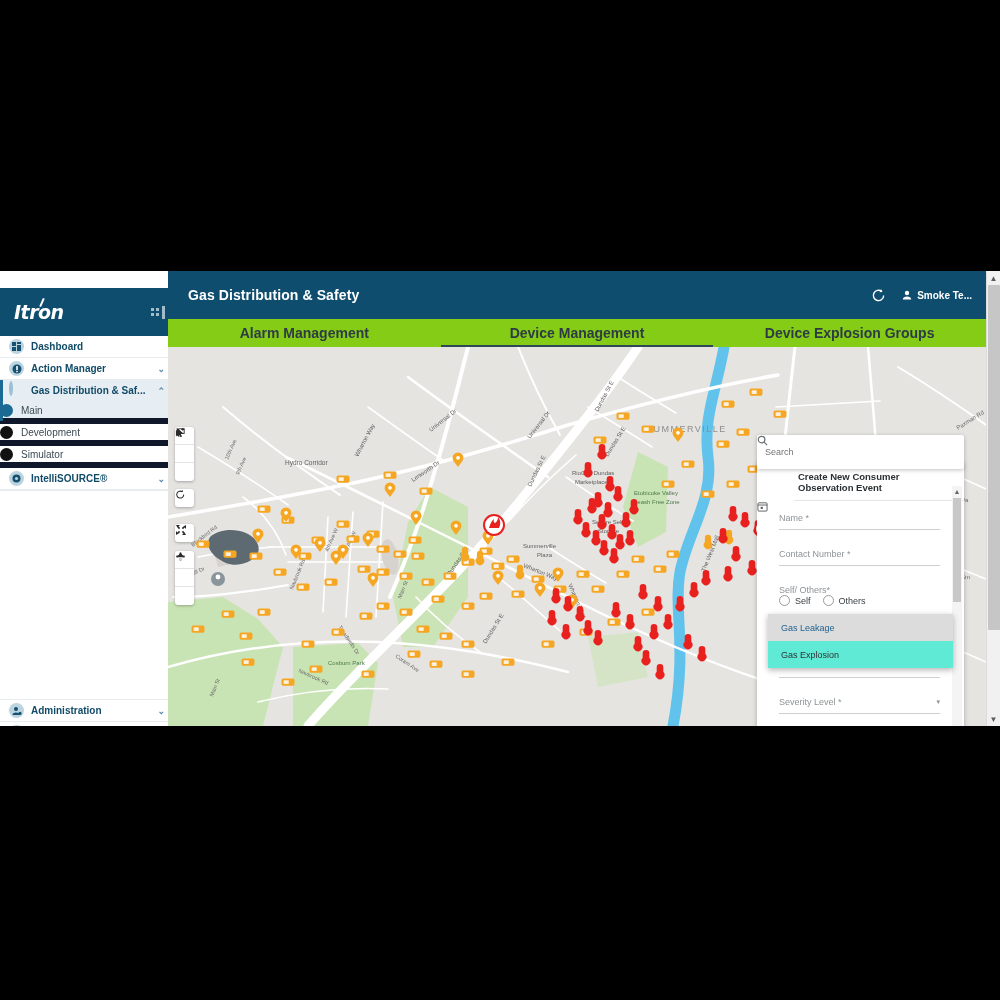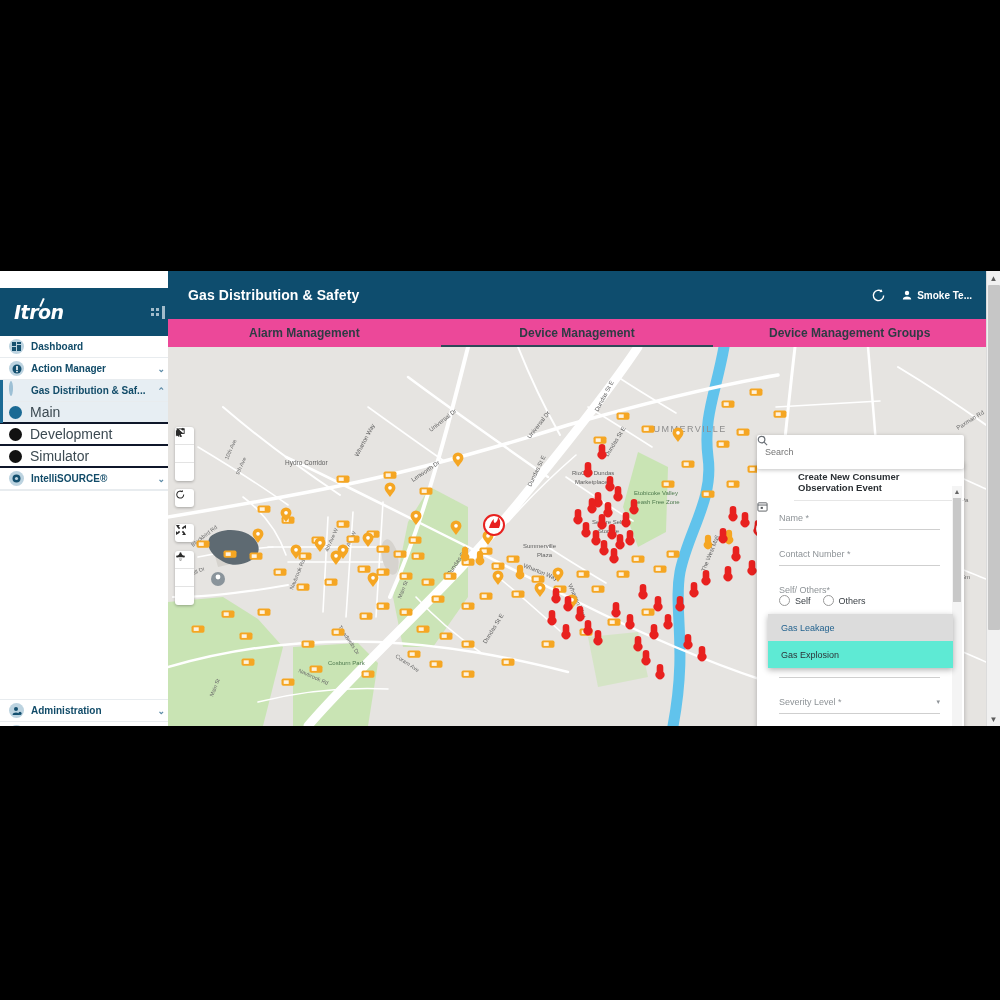--- a/index.html
+++ b/index.html
@@ -56,23 +56,23 @@
   }
   .nav-item .ic { width: 15px; height: 15px; margin-right: 7px; flex: 0 0 15px; position: relative; }
   .nav-item .lbl { flex: 1; overflow: hidden; text-overflow: ellipsis; }
   .chev { font-size: 9px; color: #5a89a6; margin-left: 4px; }
   .nav-item.sel { background: #e7eef3; }
   .nav-item.sel::before {
     content: ""; position: absolute; left: 0; top: 0; bottom: 0; width: 3px; background: #1b6a94;
   }
   .nav-sub {
     display: flex; align-items: center;
-    height: 22px; padding-left: 9px;
-    font-size: 14px; color: #3c4a52; cursor: pointer;
-    border-bottom: 2px solid #0f172a;
+    height: 22px; 
+    font-size: 10px; color: #3c4a52; cursor: pointer;
+    border-bottom: 6px solid #0f172a;
   }
   .nav-sub .dot { width: 13px; height: 13px; border-radius: 50%; background: #111; margin-right: 8px; flex:0 0 13px;}
   .nav-sub.active { background: #e7eef3; color: #3c4a52; }
   .nav-sub.active .dot { background: #1b6a94; }
   .nav-sub.active::before {
     content: ""; position: absolute; left: 0; width: 3px; height: 22px; background: #1b6a94;
   }
   .nav-spacer { flex: 1; background: #fff; border-bottom: 1px solid #e8ecef;}
   .nav-bottom .nav-item { border-top: 1px solid #e8ecef; border-bottom: none; }
 
@@ -93,23 +93,23 @@
     height: 48px; background: #0e4d6e;
     display: flex; align-items: center; padding: 0 14px 0 20px;
     color: #fff;
   }
   .topbar h1 { font-size: 14px; font-weight: bold; letter-spacing: .1px; flex: 1; }
   .top-actions { display: flex; align-items: center; gap: 16px; }
   .refresh-btn { cursor: pointer; display: flex; align-items: center; }
   .user-chip { display: flex; align-items: center; gap: 5px; font-size: 10px; cursor: pointer; font-weight:bold;}
 
   .tabs {
-    height: 28px; background: #ec4899;
+    height: 28px; background: #84cc16;
     display: flex; align-items: stretch;
-    font-size: 12px; color: #2e3b44; justify-content: flex-end;
+    font-size: 14px; color: #2e3b44; justify-content: flex-end;
   }
   .tab {
     flex: 1; display: flex; align-items: center; justify-content: center;
     cursor: pointer; position: relative; font-weight: bold;
   }
   .tab.active::after {
     content: ""; position: absolute; left: 0; right: 0; bottom: 0;
     height: 2px; background: #2f4858;
   }
 
@@ -361,21 +361,21 @@
     </div>
 
     <div class="tabs">
       <div class="tab">
         <span>Alarm Management</span>
       </div>
       <div class="tab active">
         <span>Device Management</span>
       </div>
       <div class="tab">
-        <span>Device Management Groups</span>
+        <span>Device Explosion Groups</span>
       </div>
     </div>
 
     <div class="map">
       <svg width="818" height="379" viewBox="0 0 818 379">
         <rect width="818" height="379" fill="#e6e4e1"></rect>
 
         <path d="M262 140 L300 160 L300 250 L265 300 L235 300 L225 250 L240 175 Z" fill="#c9e4b4" opacity=".95"></path>
         <path d="M0 255 L55 250 L90 272 L115 300 L95 379 L0 379 Z" fill="#c9e4b4"></path>
         <path d="M125 300 L190 296 L210 316 L200 379 L125 379 Z" fill="#c9e4b4"></path>

